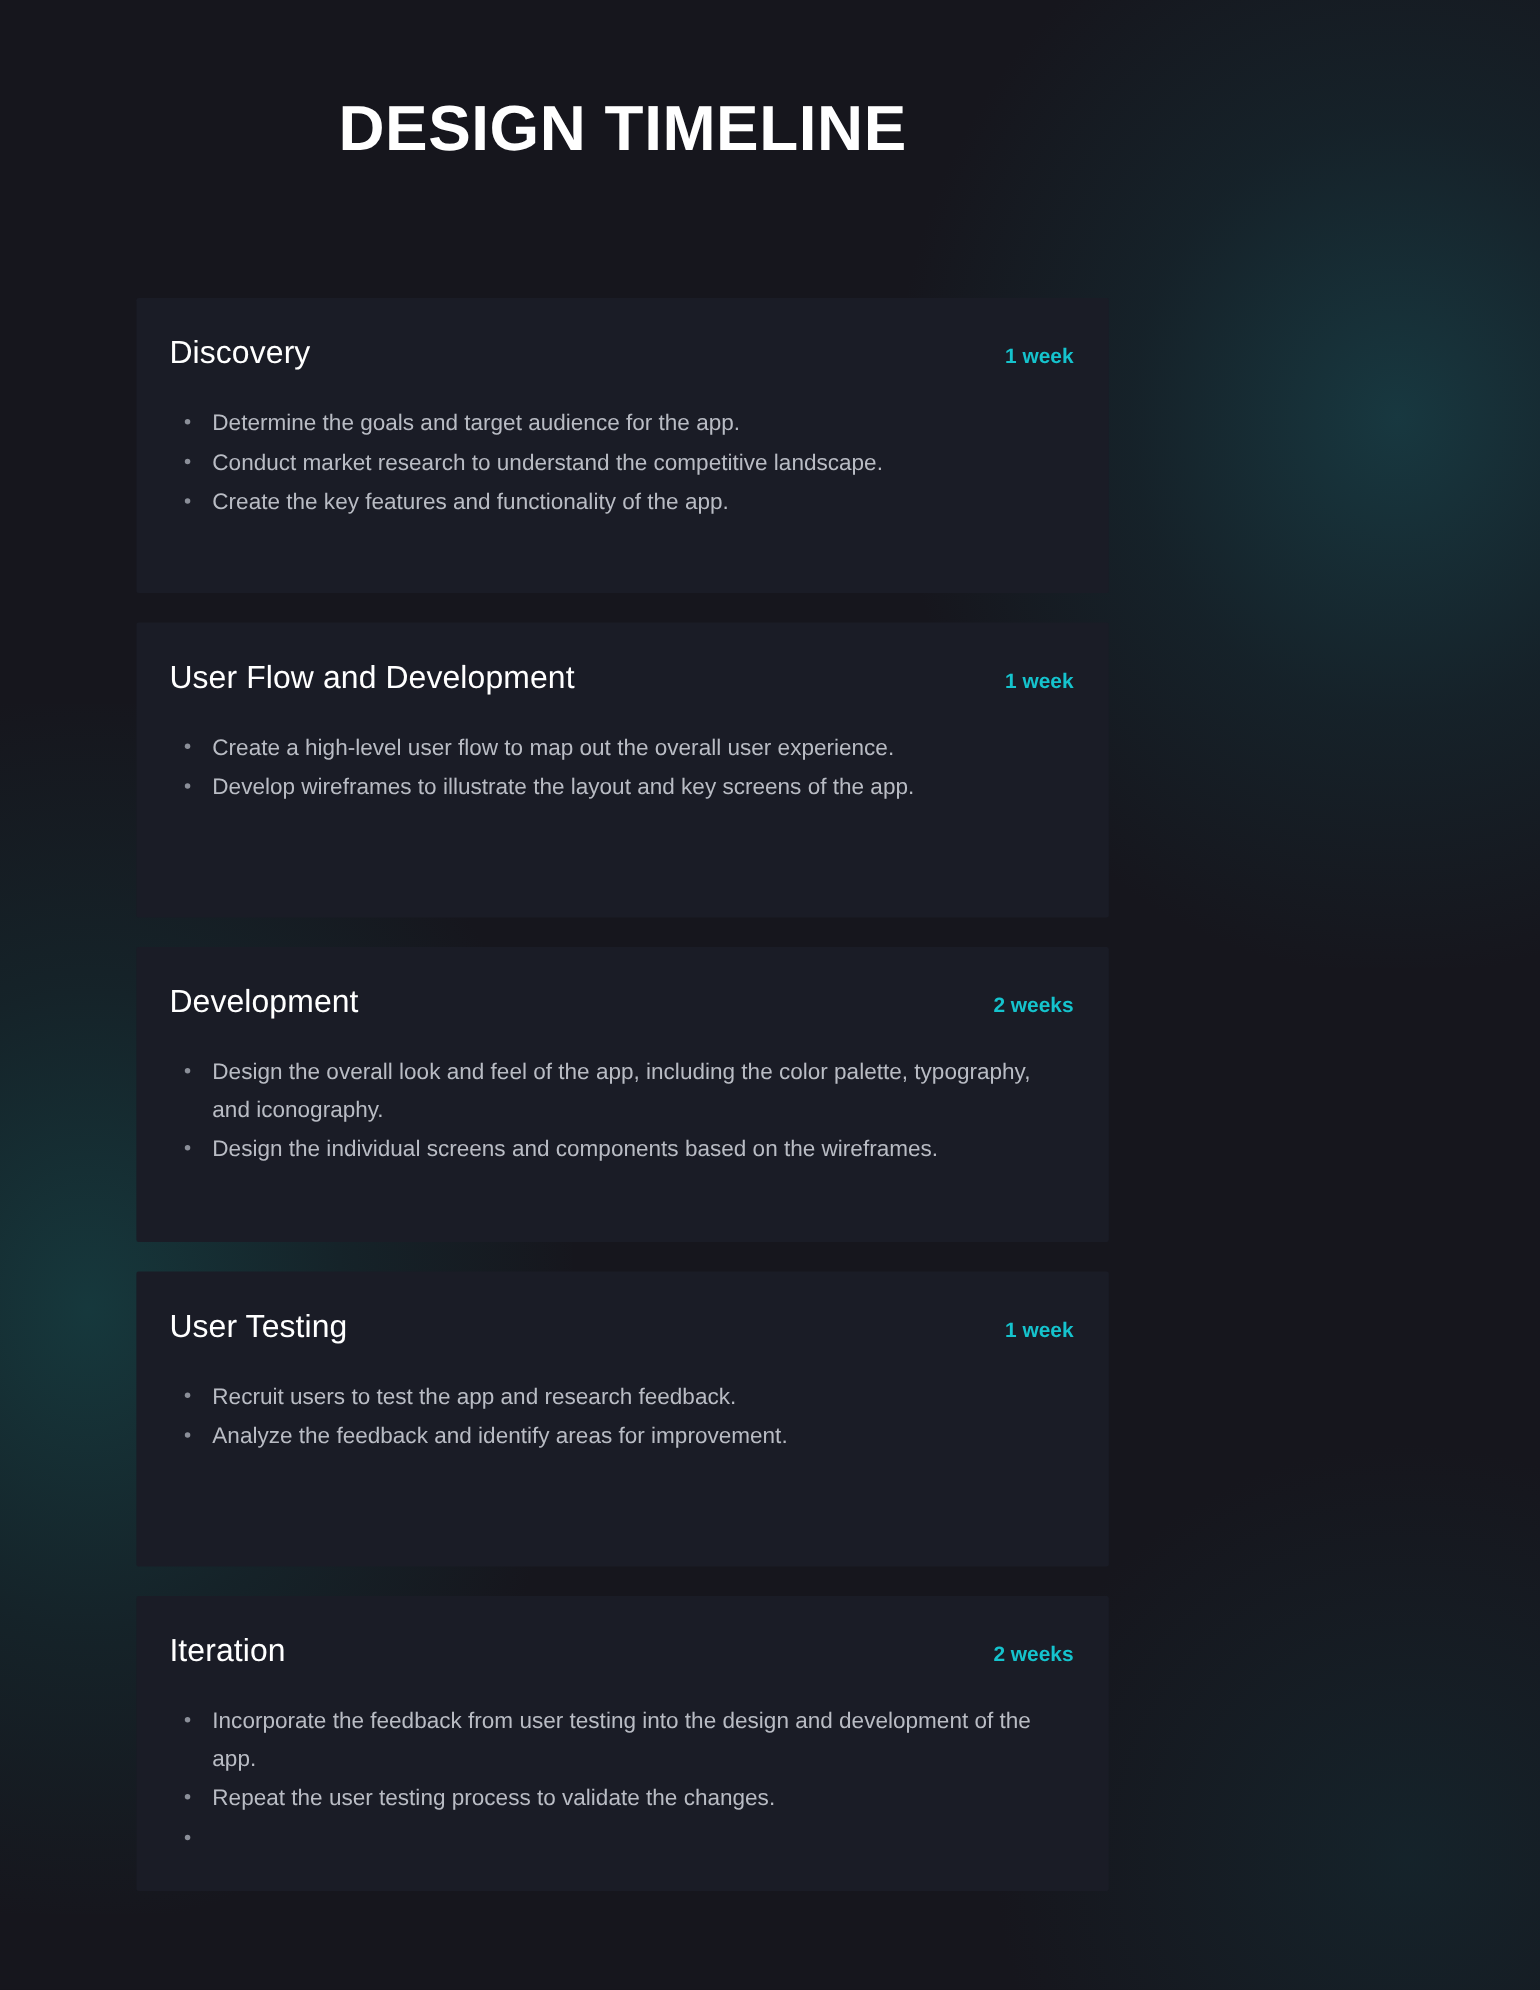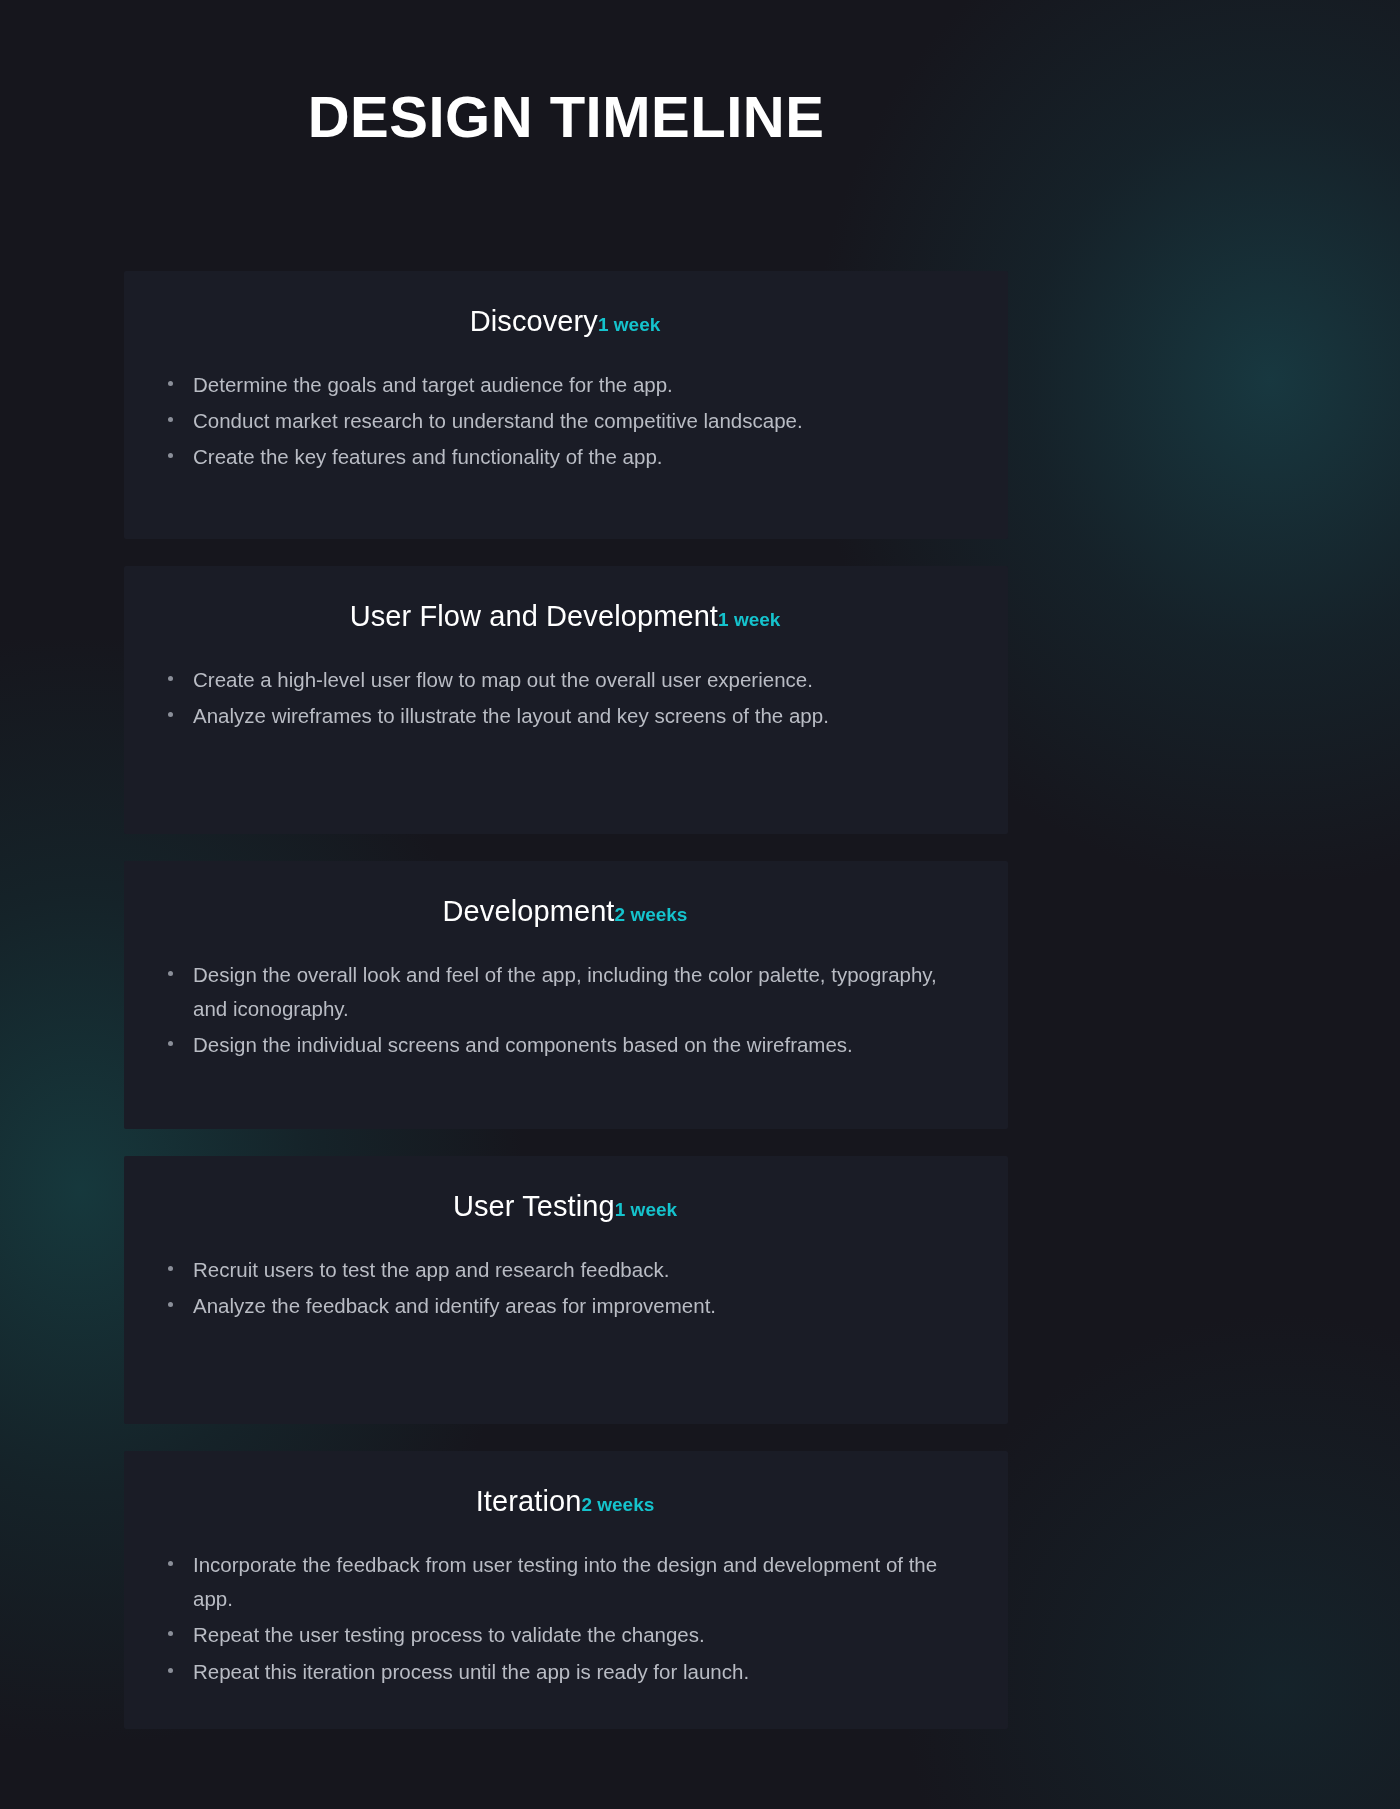--- a/index.html
+++ b/index.html
@@ -78,21 +78,21 @@
     border-radius: 2px;
     padding: 34px 32px 34px 30px;
     min-height: 268px;
     display: flex;
     flex-direction: column;
   }
 
   .phase-header {
     display: flex;
     align-items: baseline;
-    justify-content: center;
+    justify-content: space-between;
     margin-bottom: 26px;
   }
 
   .phase-name {
     color: #ffffff;
     font-size: 29px;
     font-weight: normal;
     letter-spacing: 0.1px;
   }
 
@@ -152,21 +152,21 @@
           <li class="phase-task"><span class="bullet-dot"></span><span>Create the key features and functionality of the app.</span></li>
         </ul>
       </div>
       <div class="phase-card">
         <div class="phase-header">
           <div class="phase-name">User Flow and Development</div>
           <div class="phase-duration">1 week</div>
         </div>
         <ul class="phase-tasks">
           <li class="phase-task"><span class="bullet-dot"></span><span>Create a high-level user flow to map out the overall user experience.</span></li>
-          <li class="phase-task"><span class="bullet-dot"></span><span>Analyze wireframes to illustrate the layout and key screens of the app.</span></li>
+          <li class="phase-task"><span class="bullet-dot"></span><span>Develop wireframes to illustrate the layout and key screens of the app.</span></li>
         </ul>
       </div>
       <div class="phase-card">
         <div class="phase-header">
           <div class="phase-name">Development</div>
           <div class="phase-duration">2 weeks</div>
         </div>
         <ul class="phase-tasks">
           <li class="phase-task"><span class="bullet-dot"></span><span>Design the overall look and feel of the app, including the color palette, typography, and iconography.</span></li>
           <li class="phase-task"><span class="bullet-dot"></span><span>Design the individual screens and components based on the wireframes.</span></li>
@@ -183,18 +183,18 @@
         </ul>
       </div>
       <div class="phase-card">
         <div class="phase-header">
           <div class="phase-name">Iteration</div>
           <div class="phase-duration">2 weeks</div>
         </div>
         <ul class="phase-tasks">
           <li class="phase-task"><span class="bullet-dot"></span><span>Incorporate the feedback from user testing into the design and development of the app.</span></li>
           <li class="phase-task"><span class="bullet-dot"></span><span>Repeat the user testing process to validate the changes.</span></li>
-          <li class="phase-task"><span class="bullet-dot"></span><span>Repeat this iteration process until the app is ready for launch.</span></li>
+          <li class="phase-task"><span class="bullet-dot"></span></li>
         </ul>
       </div>
     </div>
 
 </div>
 
 </body></html>

